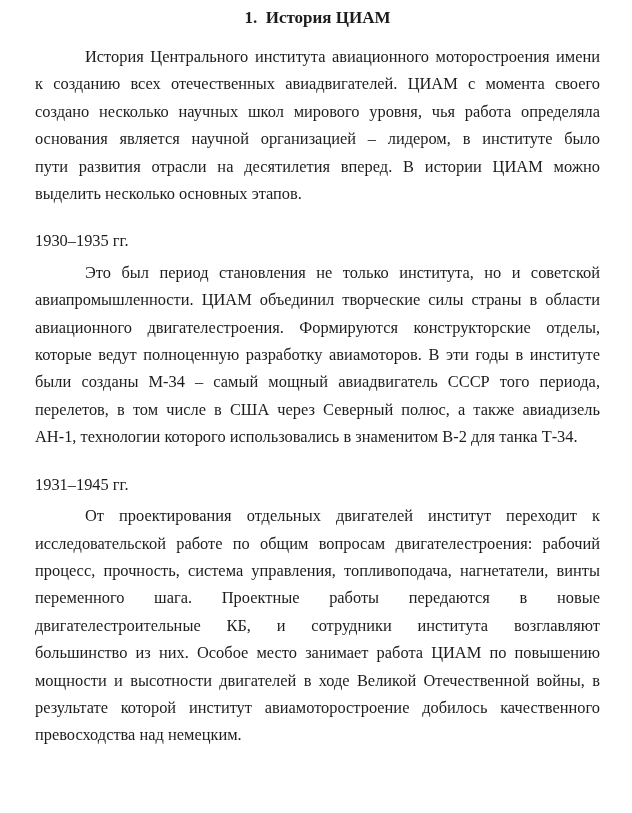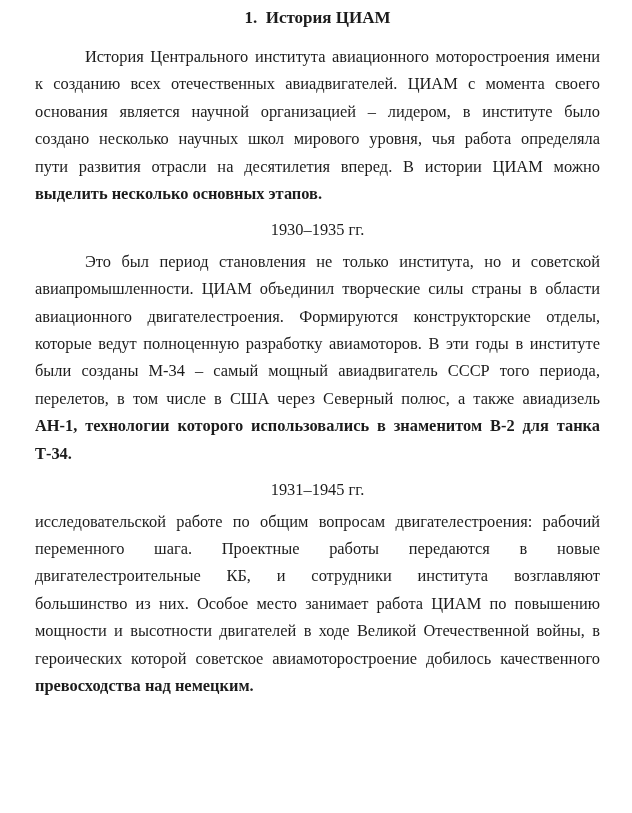--- a/index.html
+++ b/index.html
@@ -21,53 +21,52 @@
     margin: 0 0 13px 0;
     font-size: 17px;
     font-weight: bold;
     text-align: center;
     line-height: 24px;
     white-space: pre-wrap;
   }
   .heading {
     font-size: 16.4px;
     font-weight: normal;
-    text-align: center;
+    text-align: left;
     line-height: 27.4px;
-    margin: 9px 0 4px 0;
+    margin: 20px 0 4px 0;
   }
   .para { margin: 0; }
   .ln {
     font-size: 16.4px;
     line-height: 27.4px;
     text-align: justify;
     text-align-last: justify;
     -moz-text-align-last: justify;
     white-space: normal;
   }
   .ln.indent { text-indent: 50px; }
   .ln.last {
     text-align-last: left;
-    font-weight: bold;
     -moz-text-align-last: left;
   }
 </style>
 </head>
 <body>
 
 <div class="page">
 
   <h1 class="title">1.  История ЦИАМ</h1>
 
   <section>
     <div class="para">
       <div class="ln indent">История Центрального института авиационного моторостроения имени</div>
       <div class="ln">к созданию всех отечественных авиадвигателей. ЦИАМ с момента своего</div>
+      <div class="ln">создано несколько научных школ мирового уровня, чья работа определяла</div>
       <div class="ln">основания является научной организацией – лидером, в институте было</div>
-      <div class="ln">создано несколько научных школ мирового уровня, чья работа определяла</div>
       <div class="ln">пути развития отрасли на десятилетия вперед. В истории ЦИАМ можно</div>
       <div class="ln last">выделить несколько основных этапов.</div>
     </div>
   </section>
 
   <section>
     <h2 class="heading">1930–1935 гг.</h2>
     <div class="para">
       <div class="ln indent">Это был период становления не только института, но и советской</div>
       <div class="ln">авиапромышленности. ЦИАМ объединил творческие силы страны в области</div>
@@ -75,23 +74,25 @@
       <div class="ln">которые ведут полноценную разработку авиамоторов. В эти годы в институте</div>
       <div class="ln">были созданы М-34 – самый мощный авиадвигатель СССР того периода,</div>
       <div class="ln">перелетов, в том числе в США через Северный полюс, а также авиадизель</div>
       <div class="ln last">АН-1, технологии которого использовались в знаменитом В-2 для танка Т-34.</div>
     </div>
   </section>
 
   <section>
     <h2 class="heading">1931–1945 гг.</h2>
     <div class="para">
+      <div class="ln indent">От проектирования отдельных двигателей институт переходит к</div>
       <div class="ln">исследовательской работе по общим вопросам двигателестроения: рабочий</div>
+      <div class="ln">процесс, прочность, система управления, топливоподача, нагнетатели, винты</div>
       <div class="ln">переменного шага. Проектные работы передаются в новые</div>
       <div class="ln">двигателестроительные КБ, и сотрудники института возглавляют</div>
       <div class="ln">большинство из них. Особое место занимает работа ЦИАМ по повышению</div>
       <div class="ln">мощности и высотности двигателей в ходе Великой Отечественной войны, в</div>
-      <div class="ln">героических которой советское авиамоторостроение добилось качественного</div>
+      <div class="ln">результате которой институт авиамоторостроение добилось качественного</div>
       <div class="ln last">превосходства над немецким.</div>
     </div>
   </section>
 
 </div>
 
 </body></html>

